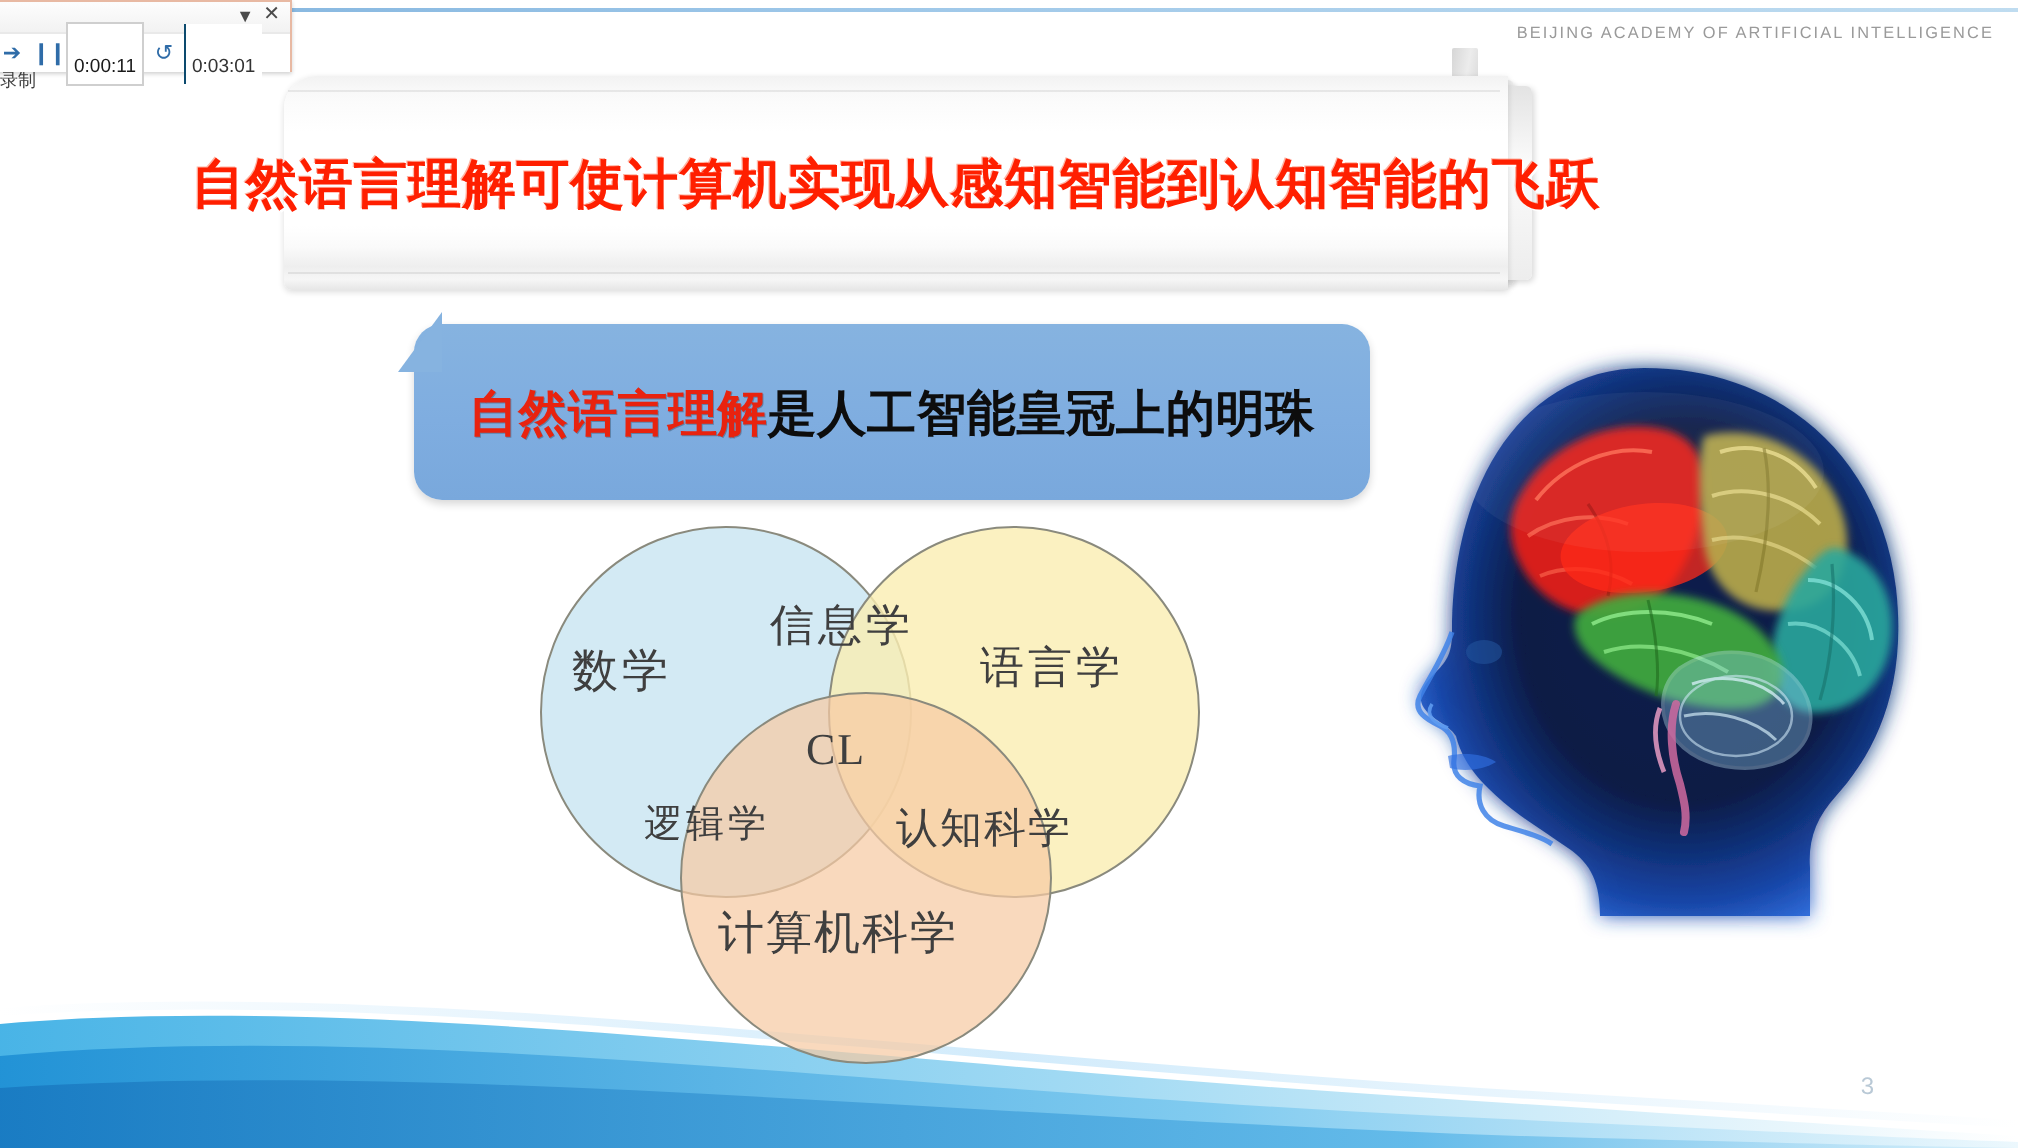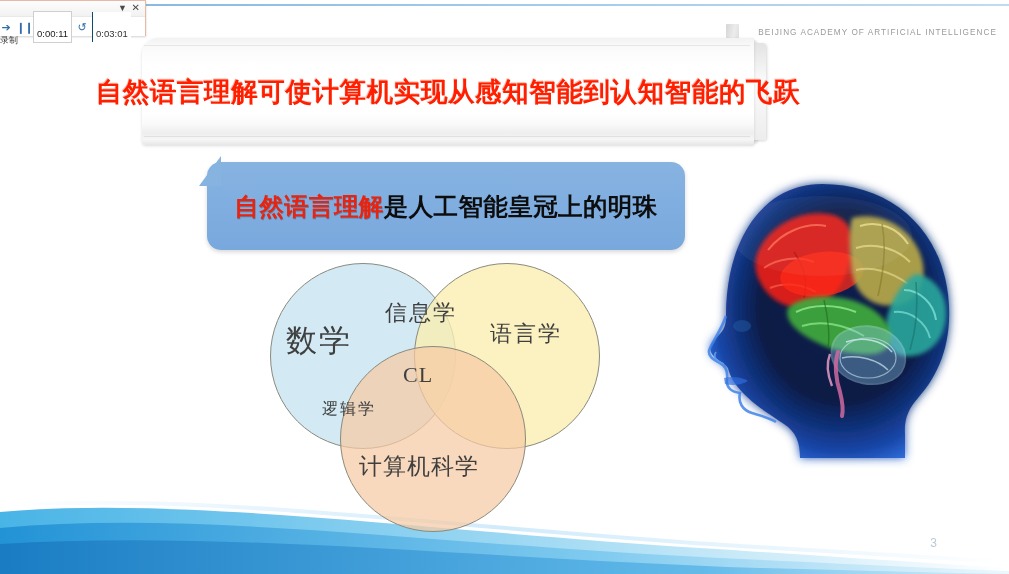--- a/index.html
+++ b/index.html
@@ -51,21 +51,21 @@
 
   
   #brand{position:absolute;right:12px;top:8px;text-align:right;
     filter:grayscale(1);}
   #brand-cn{
     font-size:21px;font-weight:bold;color:#757575;letter-spacing:1px;
     line-height:25px;white-space:nowrap;
   }
   #brand-en{
     font-size:8.2px;color:#9a9a9a;letter-spacing:1.05px;line-height:13px;
-    white-space:nowrap;margin-top:18px;
+    white-space:nowrap;margin-top:2px;
   }
   #brand-mark{
     position:absolute;left:-32px;top:16px;width:13px;height:26px;
     background:linear-gradient(100deg,#cfcfcf 0%,#e9e9e9 55%,#d2d2d2 100%);
     border-radius:1px;opacity:.85;
   }
 
   
   #ribbon{
     position:absolute;left:142px;top:38px;width:624px;height:107px;
@@ -127,26 +127,26 @@
   .v-circle{position:absolute;border-radius:50%;border:1px solid #8a8a7d;
     box-sizing:border-box;}
   #v-math{left:2px;top:5px;width:186px;height:186px;
     background:rgba(200,229,241,.80);}
   #v-ling{left:146px;top:5px;width:186px;height:186px;
     background:rgba(250,238,178,.80);}
   #v-cs{left:72px;top:88px;width:186px;height:186px;
     background:rgba(246,203,163,.72);}
   .v-label{position:absolute;color:#3f3f3f;white-space:nowrap;
     font-family:"DejaVu Serif","Liberation Serif",serif;}
-  #vl-math{left:18px;top:62px;font-size:31px;letter-spacing:2px;}
+  #vl-math{left:18px;top:62px;font-size:23px;letter-spacing:2px;}
   #vl-info{left:117px;top:40px;font-size:22px;letter-spacing:2px;}
   #vl-ling{left:222px;top:61px;font-size:22px;letter-spacing:2px;}
   #vl-cl{left:135px;top:104px;font-size:22px;letter-spacing:1px;
     font-family:"Liberation Serif","DejaVu Serif",serif;}
-  #vl-logic{left:54px;top:141px;font-size:16px;letter-spacing:2px;}
+  #vl-logic{left:54px;top:141px;font-size:19px;letter-spacing:2px;}
   #vl-cog{left:180px;top:142px;font-size:21px;letter-spacing:1px;}
   #vl-cs{left:91px;top:193px;font-size:23px;letter-spacing:1px;}
 
   
   #brain{position:absolute;left:672px;top:166px;width:330px;height:310px;}
   #brain svg{display:block;}
 
   
   #wave{position:absolute;left:0;bottom:0;width:1009px;height:92px;
     overflow:hidden;}
@@ -221,20 +221,21 @@
   <div id="venn">
     <div class="v-circle" id="v-math"></div>
     <div class="v-circle" id="v-ling"></div>
     <div class="v-circle" id="v-cs"></div>
 
     <div class="v-label" id="vl-math">数学</div>
     <div class="v-label" id="vl-ling">语言学</div>
     <div class="v-label" id="vl-cs">计算机科学</div>
     <div class="v-label" id="vl-info">信息学</div>
     <div class="v-label" id="vl-logic">逻辑学</div>
+    <div class="v-label" id="vl-cog">认知科学</div>
     <div class="v-label" id="vl-cl">CL</div>
   </div>
 
   <div id="brain">
     <svg width="330" height="310" viewBox="0 0 330 310">
       <defs>
         <radialGradient id="headg" cx="0.55" cy="0.45" r="0.62">
           <stop offset="0" stop-color="#0c1c4d"></stop>
           <stop offset="0.55" stop-color="#0a1a45"></stop>
           <stop offset="0.85" stop-color="#1746a8"></stop>

